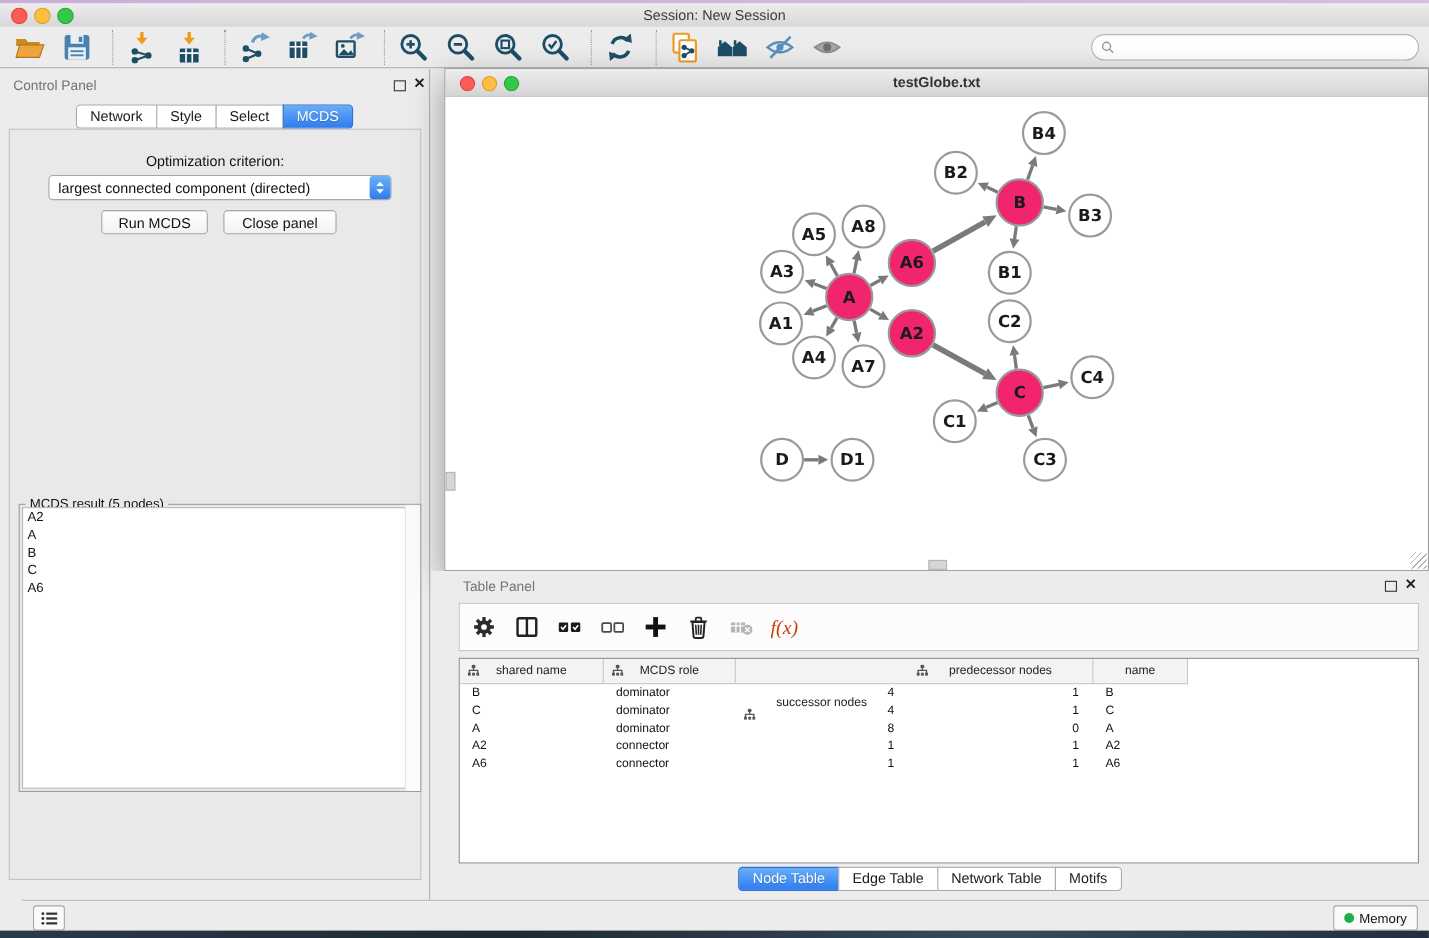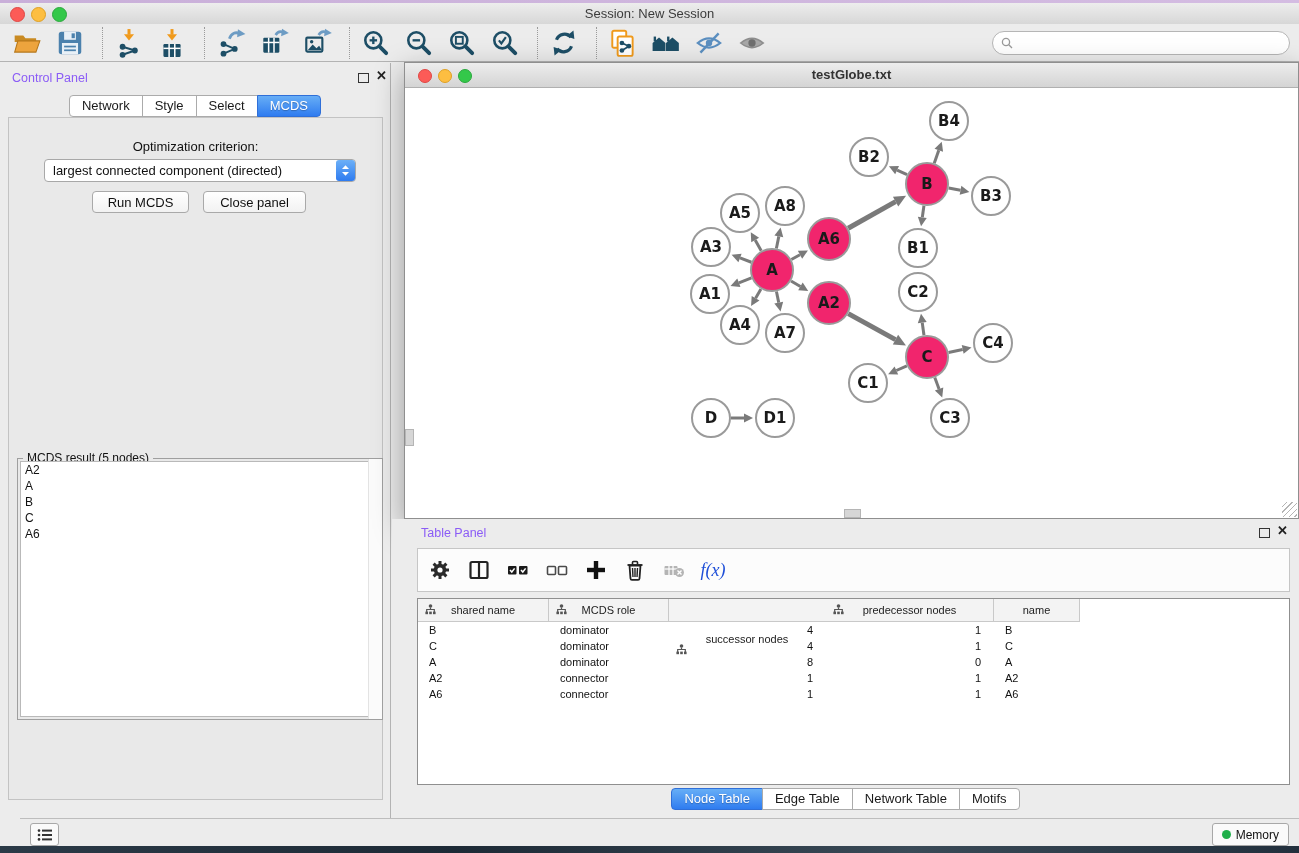--- a/index.html
+++ b/index.html
@@ -25,21 +25,21 @@
   .tbicon{width:30px;height:30px;margin-right:13px;display:inline-flex;
     align-items:center;justify-content:center;cursor:default;}
   .tbsep{width:1px;height:32px;border-left:1px dotted #9a9a9a;margin:0 10px 0 4px;}
   #search-box{right:9px;top:31px;width:296px;height:22px;background:#fff;
     border:1px solid #b6b6b6;border-radius:12px;display:flex;align-items:center;}
   #search-box svg{margin:0 4px 0 8px;flex:none;}
   #search-input{border:none;outline:none;flex:1;height:18px;font-size:12px;background:transparent;}
   
   #control-panel{left:0;top:63px;width:391px;height:755px;background:#ececec;
     border-right:1px solid #b3b3b3;box-sizing:border-box;}
-  .panel-title{font-size:12.5px;color:#8b5cf6;}
+  .panel-title{font-size:12.5px;color:#737373;}
   #cp-title{left:12px;top:8px;}
   .float-ic{width:9px;height:8px;border:1.5px solid #333;display:inline-block;}
   .close-ic{font-size:13px;font-weight:bold;color:#222;line-height:10px;}
   #cp-float{left:358px;top:10px;} #cp-close{left:376px;top:8px;}
   .seg-row{display:flex;justify-content:center;}
   #cp-tabs{top:32px;left:0;width:100%;}
   .seg-tab{font-size:13px;color:#1a1a1a;background:#fff;border:1px solid #ababab;
     padding:2px 12px;height:16px;line-height:16px;margin-left:-1px;cursor:default;}
   .seg-tab:first-child{border-radius:4px 0 0 4px;margin-left:0;}
   .seg-tab:last-child{border-radius:0 4px 4px 0;}
@@ -79,21 +79,21 @@
   #net-resize{position:absolute;right:1px;bottom:1px;width:15px;height:15px;
     background:repeating-linear-gradient(135deg,transparent 0 3px,#b4b4b4 3px 4px);}
   
   #table-panel{left:392px;top:519px;width:907px;height:299px;background:#ececec;}
   #tp-title{left:29px;top:7px;}
   #tp-float{left:867px;top:9px;} #tp-close{left:885px;top:7px;}
   #tp-toolbar{left:25px;top:29px;width:873px;height:44px;background:#fcfcfc;
     border:1px solid #c6c6c6;box-sizing:border-box;display:flex;align-items:center;padding-left:9px;}
   .tpicon{width:26px;height:26px;margin-right:13px;display:inline-flex;align-items:center;
     justify-content:center;cursor:default;}
-  .fx-label{font-family:"Liberation Serif",serif;font-style:italic;font-size:18px;color:#1d4ed8;}
+  .fx-label{font-family:"Liberation Serif",serif;font-style:italic;font-size:18px;color:#c2410c;}
   #tp-table{left:25px;top:79px;width:873px;height:187px;background:#fff;
     border:1px solid #8f8f8f;box-sizing:border-box;overflow:hidden;}
   #table-header-row{display:flex;height:22px;background:#f3f3f3;border-bottom:1px solid #c9c9c9;
     width:661px;border-right:1px solid #c9c9c9;box-sizing:content-box;}
   .th{position:relative;display:flex;align-items:center;justify-content:center;
     border-right:1px solid #c9c9c9;box-sizing:border-box;font-size:11px;color:#222;cursor:default;}
   .th:last-child{border-right:none;}
   .col-icon{position:absolute;left:7px;top:5px;line-height:0;}
   .tr{display:flex;height:16px;align-items:center;}
   .td{font-size:11px;color:#111;box-sizing:border-box;white-space:nowrap;overflow:hidden;}

